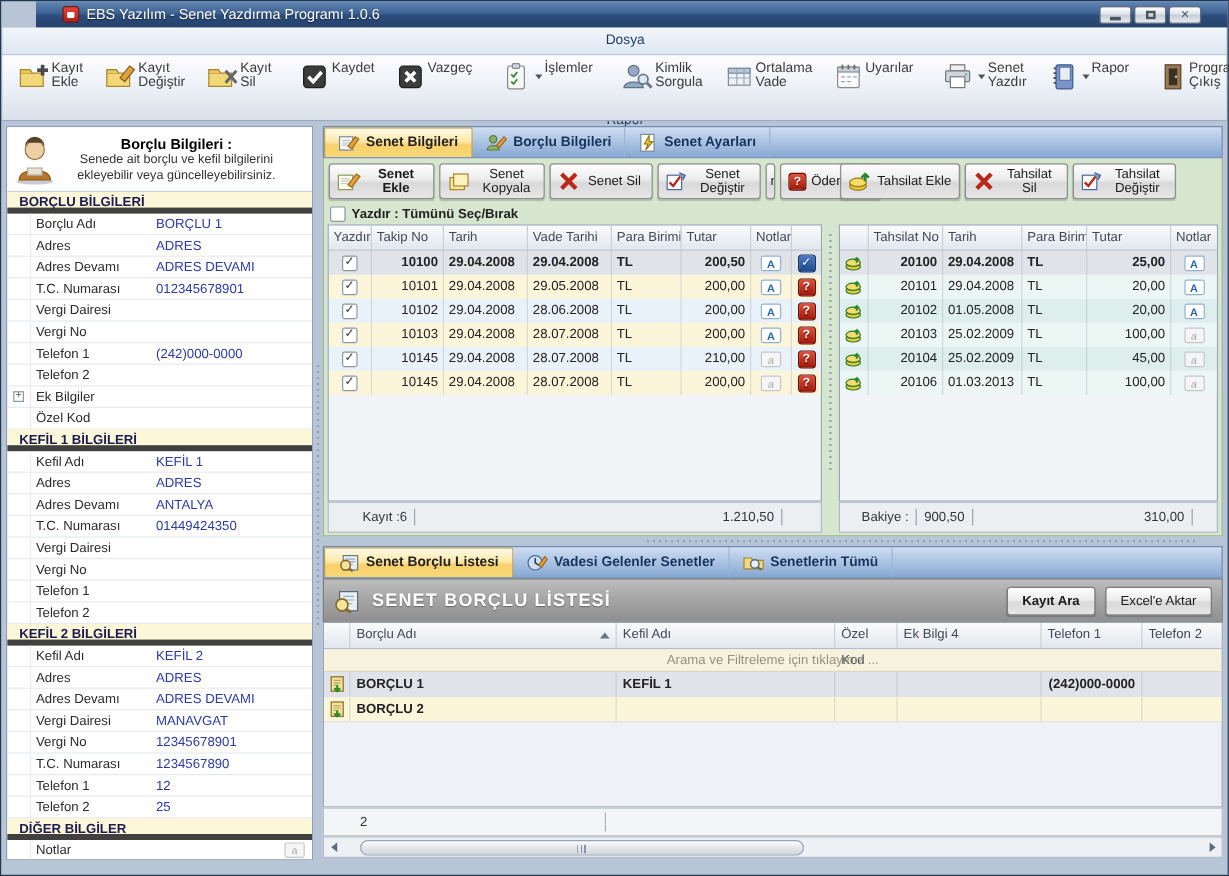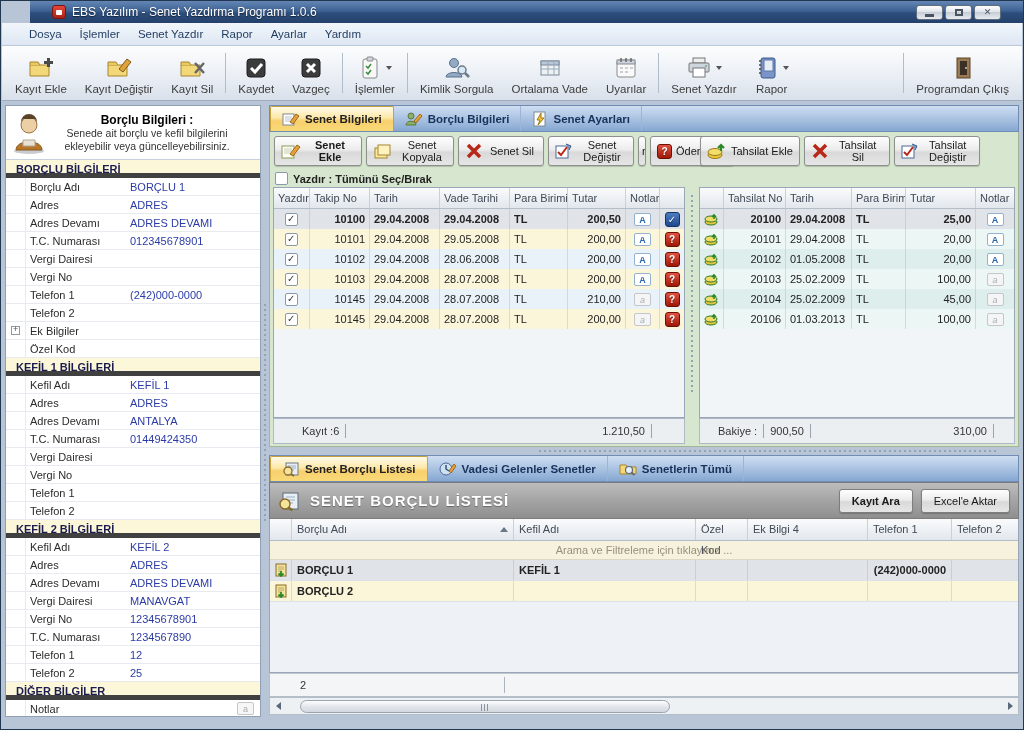--- a/index.html
+++ b/index.html
@@ -16,28 +16,28 @@
   .title-text { color:#fff; font-size:12px; margin-left:6px; text-shadow:0 1px 1px rgba(0,0,0,.55); }
   .winbtns { margin-left:auto; display:flex; gap:2px; }
   .wbtn { width:27px; height:15px; border:1px solid #5f6d7d; border-radius:3px;
     background:linear-gradient(#ffffff,#dfe4ea 45%,#c6cdd6 50%,#e8ecf1); display:flex; align-items:center; justify-content:center; color:#4a5360; font-size:9px; font-weight:bold; line-height:1; }
   .wbtn .min { width:9px; height:3px; background:#4a5360; margin-top:6px; }
   .wbtn .max { width:8px; height:7px; border:2px solid #4a5360; }
 
   
   .menubar { position:absolute; left:1px; top:22px; right:1px; height:23px;
     background:linear-gradient(#f2f6fb,#dde7f3); border-bottom:1px solid #bac7d8;
-    display:flex; align-items:center; padding-left:18px; }
+    display:flex; align-items:center; padding-left:18px;flex-direction:column; }
   .menu-item { padding:0 9px; color:#1e3a5f; font-size:11.5px; line-height:22px; }
 
   
   .toolbar { position:absolute; left:1px; top:45px; right:1px; height:55px;
     background:linear-gradient(#fdfdfe,#e9eef4 60%,#d9e0ea); border-bottom:1px solid #9cadc2;
     display:flex; align-items:stretch; padding:3px 4px; }
-  .tbtn { display:flex; flex-direction:column; align-items:center; justify-content:flex-end; gap:2px; padding:2px 9px; color:#3c3c3c; font-size:11.5px; }
+  .tbtn { display:flex; flex-direction:row; align-items:flex-start; justify-content:flex-end; gap:2px; padding:2px 9px; color:#3c3c3c; font-size:11.5px; }
   .ticon-row { display:flex; align-items:center; gap:4px; height:26px; }
   .caret { width:0; height:0; border-left:3px solid transparent; border-right:3px solid transparent; border-top:4px solid #555; }
   .tsep { width:1px; background:#b2bdcb; margin:4px 3px; }
   .tspacer { flex:1; }
 
   
   .sidebar { position:absolute; left:4px; top:104px; width:256px; height:612px; background:#fff; border:1px solid #8fa0b4; overflow:hidden; }
   .vsplit-side { position:absolute; left:260px; top:104px; width:8px; height:612px; }
   .vsplit-side i, .vsplit-mid i { display:block; width:2px; height:220px; margin:196px auto 0;
     background:repeating-linear-gradient(0deg,#93a2b4 0 2px,transparent 2px 5px); }

